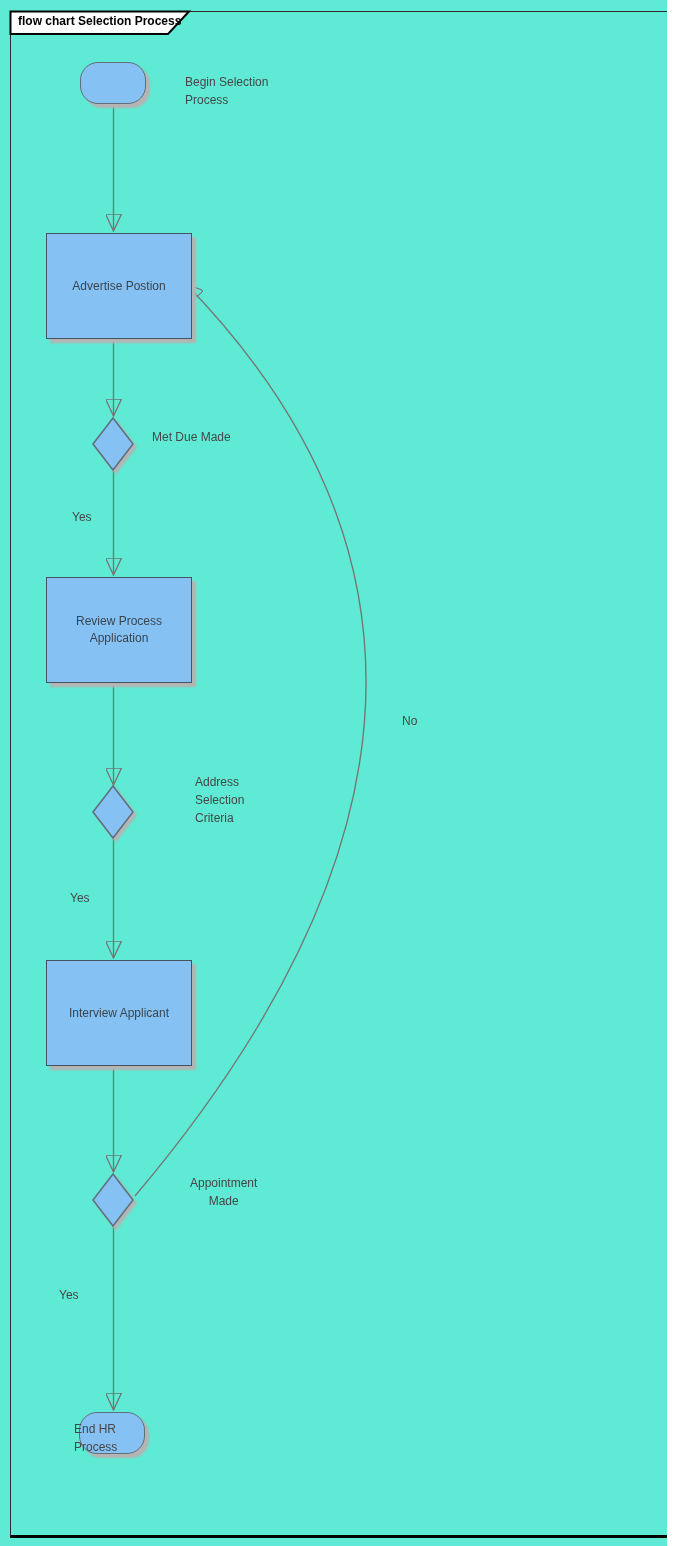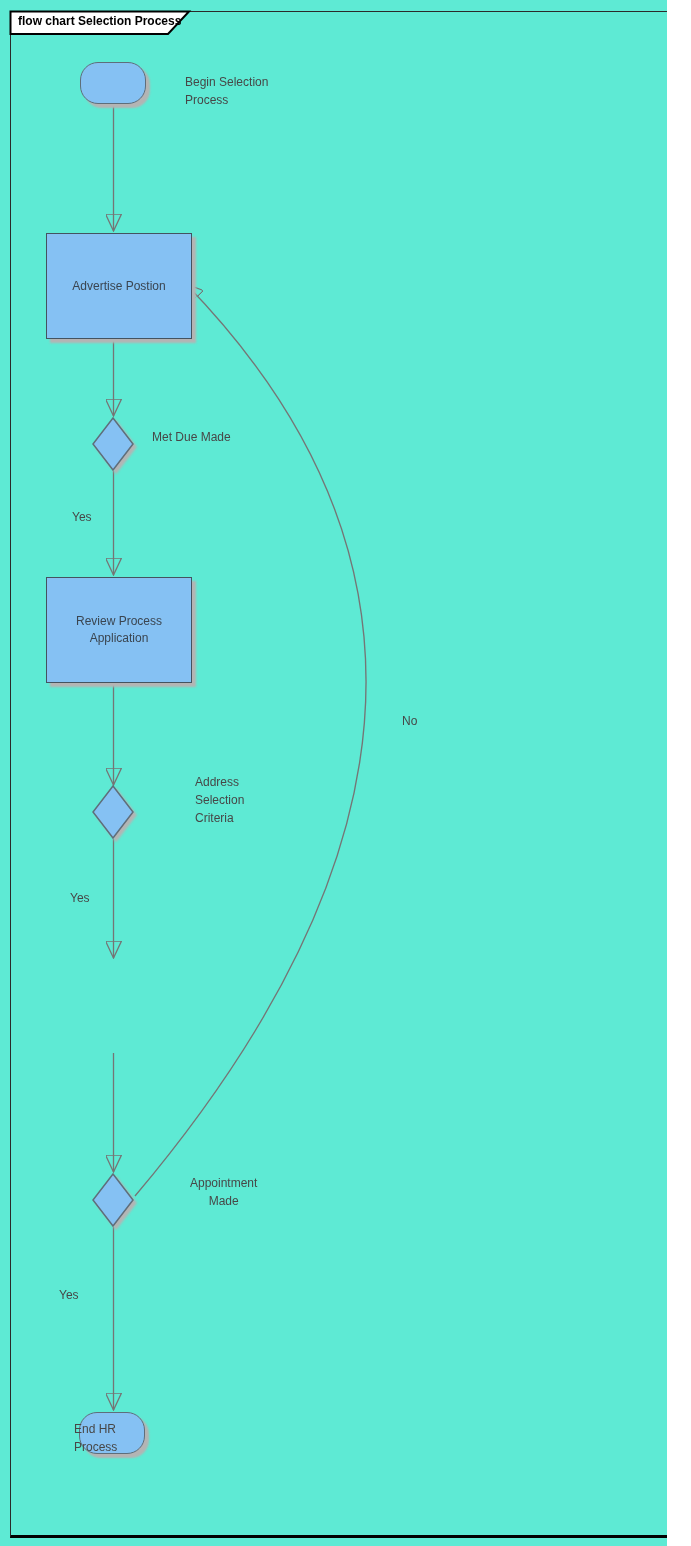--- a/index.html
+++ b/index.html
@@ -129,20 +129,21 @@
   <div class="diamond-node" style="left:89px; top:784px;">
     <svg width="48" height="60">
         <polygon points="24,2 44,28 24,54 4,28"></polygon>
       </svg>
   </div>
   <div class="flabel" style="left:195px; top:773px;">Address
 Selection
 Criteria</div>
   <div class="flabel" style="left:70px; top:889px;">Yes</div>
 
+  <div class="rect-node" style="top:960px;">Interview Applicant</div>
 
   <div class="diamond-node" style="left:89px; top:1172px;">
     <svg width="48" height="60">
         <polygon points="24,2 44,28 24,54 4,28"></polygon>
       </svg>
   </div>
   <div class="flabel" style="left:190px; top:1174px;text-align:center;">Appointment
 Made</div>
   <div class="flabel" style="left:59px; top:1286px;">Yes</div>
 

